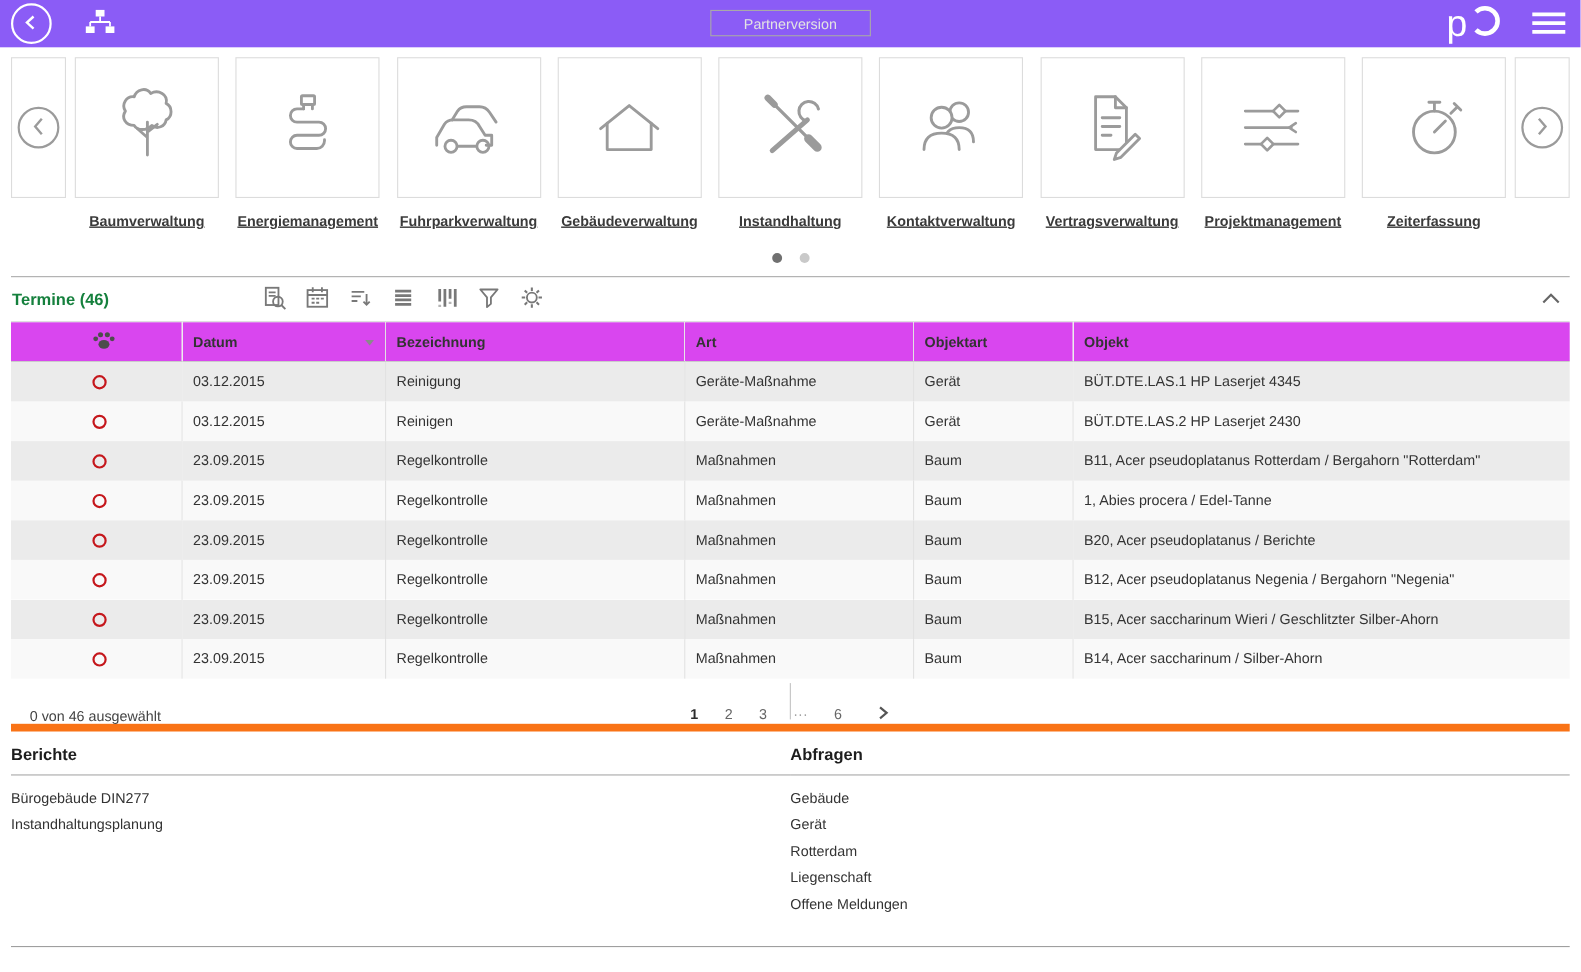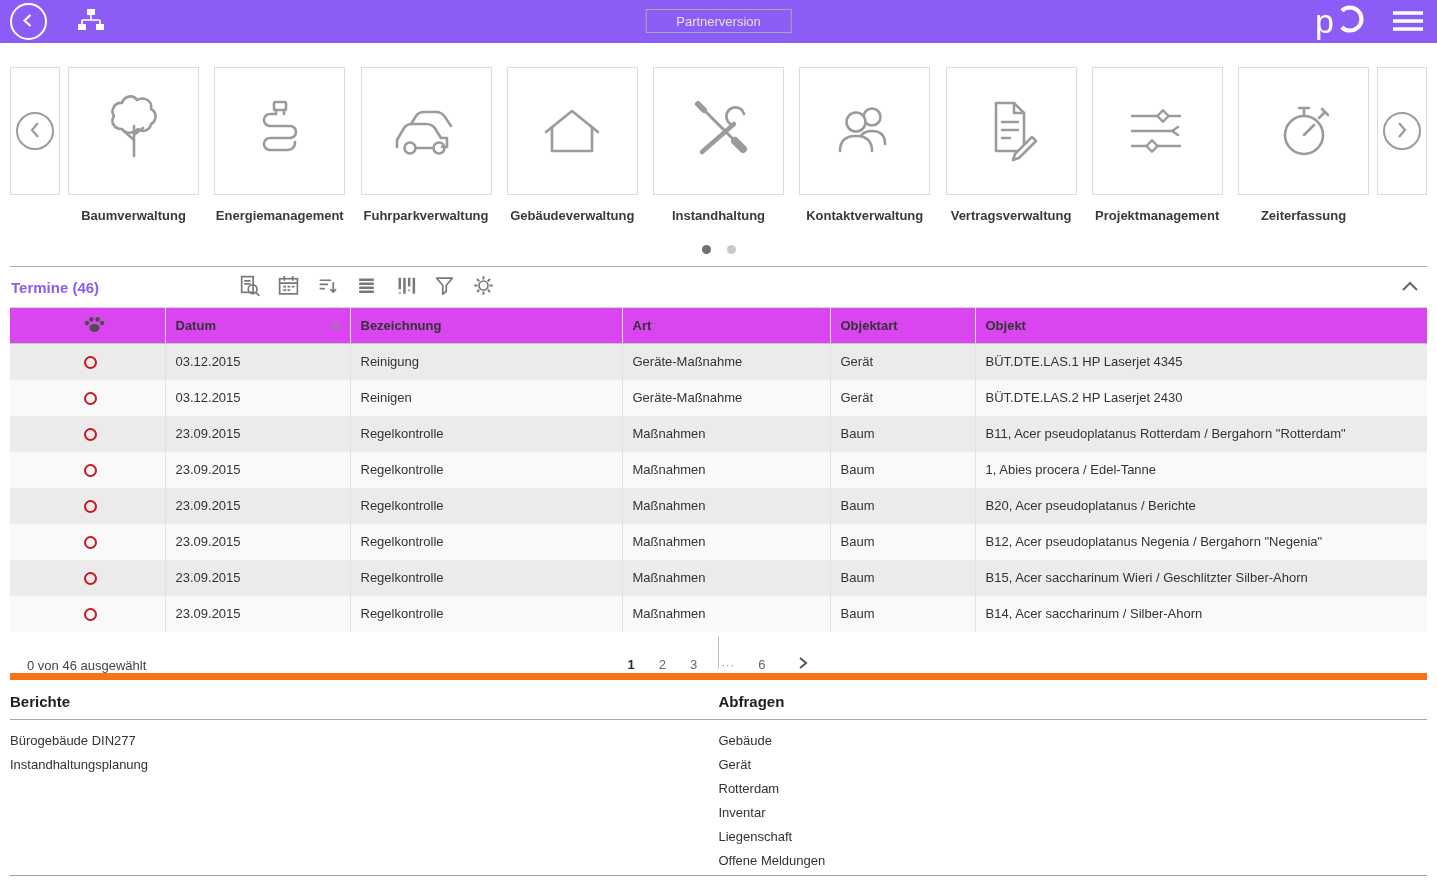--- a/index.html
+++ b/index.html
@@ -12,38 +12,38 @@
   .back-btn { width:37px; height:37px; border:2px solid #fff; border-radius:50%; margin-left:10px;
               display:flex; align-items:center; justify-content:center; flex:none; }
   .hier-btn { margin-left:28px; display:flex; align-items:center; }
   .partner-btn { position:absolute; left:50%; transform:translateX(-50%); top:9px; height:24px;
                  padding:0 30px; border:1px solid #a9a9a9; color:#e3e3e3; font-size:13px; }
   .logo { position:absolute; right:72px; top:4px; display:flex; align-items:center; color:#fff; gap:1px; }
   .logo .p { font-size:34px; line-height:34px; font-weight:400; }
   .menu-btn { position:absolute; right:12px; top:9px; display:flex; }
 
   
-  .carousel { display:flex; padding:24px 10px 0; }
+  .carousel { display:flex; padding:9px 10px 0;text-decoration:underline; }
   .car-nav { width:50px; height:128px; border:1px solid #dcdcdc; display:flex; align-items:center;
              justify-content:center; flex:none; background:#fff; }
   .circle-btn { width:38px; height:38px; border:2px solid #9b9b9b; border-radius:50%;
                 display:flex; align-items:center; justify-content:center; background:#fff; }
   .tiles { flex:1; display:flex; justify-content:space-between; padding:0 8px; }
   .tile { width:131px; cursor:pointer; }
   .tile-icon { width:131px; height:128px; border:1px solid #dcdcdc; display:flex; align-items:center;
                justify-content:center; background:#fff; }
   .tile-label { margin-top:13px; text-align:center; font-size:13px; font-weight:bold; color:#3a3a3a; white-space:nowrap; }
   .dots { margin-top:22px; display:flex; justify-content:center; gap:16px; }
   .dot { width:9px; height:9px; border-radius:50%; background:#c9c9c9; cursor:pointer; }
   .dot.active { background:#707070; }
 
   
   .termine { margin:12px 10px 0; border-top:1px solid #ababab; }
   .termine-header { height:40px; display:flex; align-items:center; }
-  .termine-title { font-size:15px; font-weight:bold; color:#8b5cf6; padding-left:1px; }
+  .termine-title { font-size:15px; font-weight:bold; color:#15803d; padding-left:1px; }
   .toolbar { margin-left:135px; display:flex; align-items:center; gap:9px; }
   .tool-btn { width:30px; height:30px; display:flex; align-items:center; justify-content:center; }
   .collapse-btn { margin-left:auto; margin-right:8px; display:flex; }
 
   table.grid { width:100%; border-collapse:collapse; table-layout:fixed; }
   .grid th { height:36px; background:#d946ef; font-size:13px; font-weight:bold; color:#333;
              text-align:left; padding:0 0 0 10px; border-top:1px solid #d8d8d8;
              border-bottom:1px solid #c6c6c6; border-left:1px solid #e2e2e2; position:relative; }
   .grid th:first-child { border-left:none; text-align:center; padding-left:14px; }
   .grid td { height:36px; font-size:13px; color:#333; padding:0 8px 0 10px; border-left:1px solid #e2e2e2;
@@ -450,18 +450,17 @@
       <li>Bürogebäude DIN277</li>
       <li>Instandhaltungsplanung</li>
     </ul>
   </div>
   <div class="panel">
     <h2 class="panel-title">Abfragen</h2>
     <ul class="panel-list">
       <li>Gebäude</li>
       <li>Gerät</li>
       <li>Rotterdam</li>
-      <li>Inventar</li>
       <li>Liegenschaft</li>
       <li>Offene Meldungen</li>
     </ul>
   </div>
 </section>
 
 </body></html>

